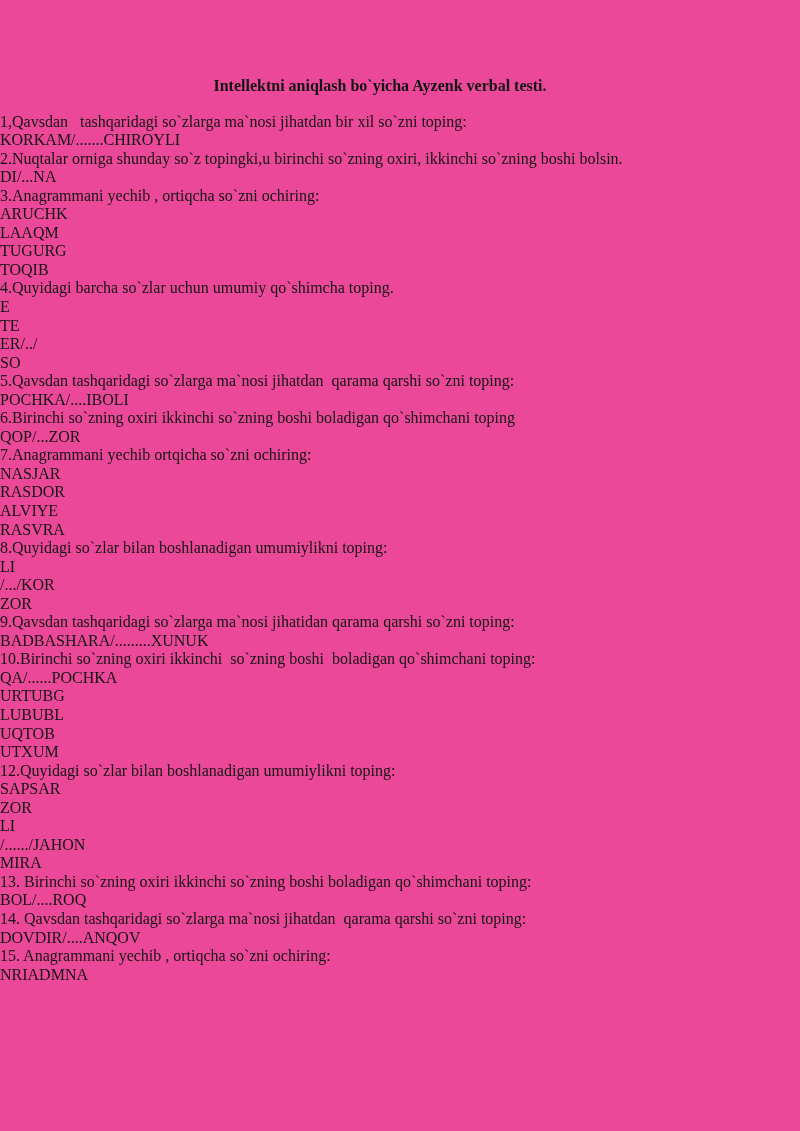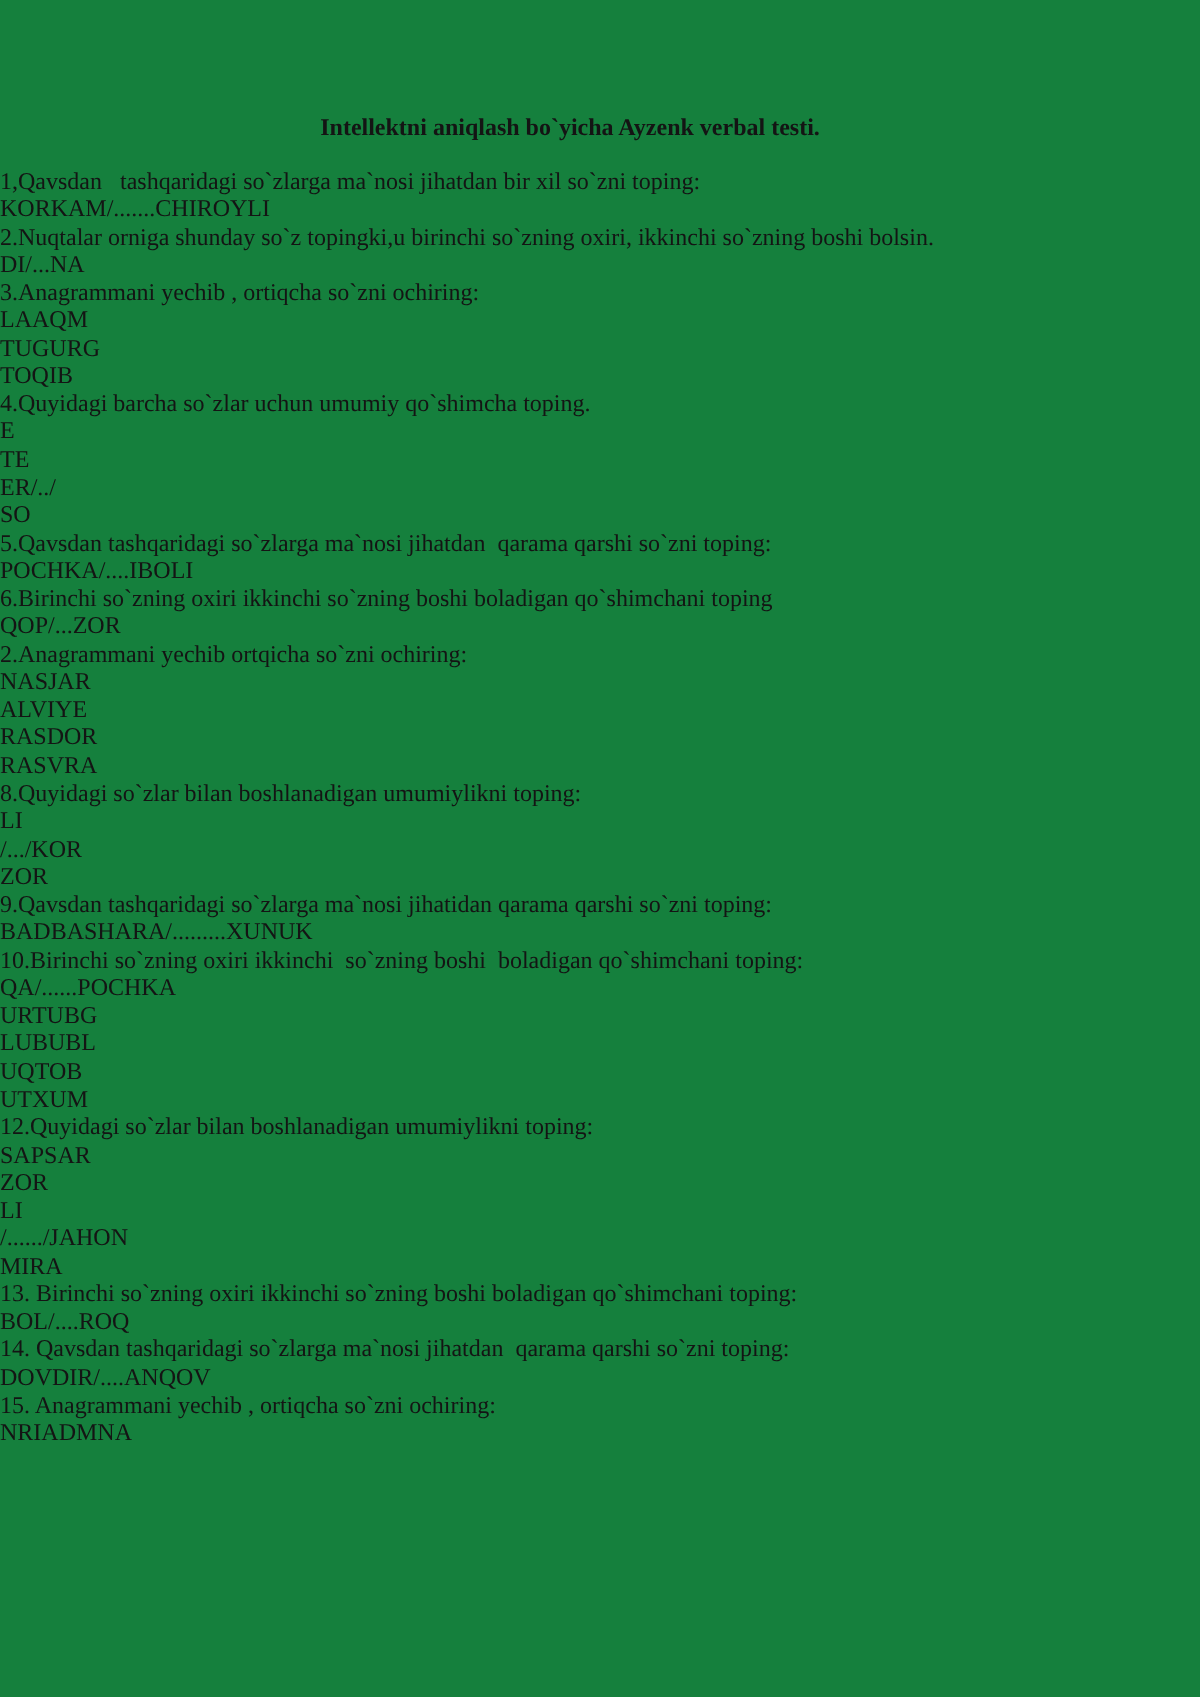--- a/index.html
+++ b/index.html
@@ -4,21 +4,21 @@
 <style>
   html, body {
     margin: 0;
     padding: 0;
     background: #ffffff;
   }
   .page {
     position: relative;
     width: 800px;
     height: 1131px;
-    background: #15803d;
+    background: #ec4899;
     overflow: hidden;
     font-family: "Liberation Serif", "DejaVu Serif", serif;
     color: #141414;
   }
   .title-wrap {
     padding-top: 77px;
     width: 760px;
     text-align: center;
   }
   .doc-title {
@@ -46,36 +46,37 @@
 <div class="page">
   <div class="title-wrap">
     <h1 class="doc-title">Intellektni aniqlash bo`yicha Ayzenk verbal testi.</h1>
   </div>
   <div class="doc-body">
       <div class="line">1,Qavsdan   tashqaridagi so`zlarga ma`nosi jihatdan bir xil so`zni toping:</div>
       <div class="line">KORKAM/.......CHIROYLI</div>
       <div class="line">2.Nuqtalar orniga shunday so`z topingki,u birinchi so`zning oxiri, ikkinchi so`zning boshi bolsin.</div>
       <div class="line">DI/...NA</div>
       <div class="line">3.Anagrammani yechib , ortiqcha so`zni ochiring:</div>
+      <div class="line">ARUCHK</div>
       <div class="line">LAAQM</div>
       <div class="line">TUGURG</div>
       <div class="line">TOQIB</div>
       <div class="line">4.Quyidagi barcha so`zlar uchun umumiy qo`shimcha toping.</div>
       <div class="line">E</div>
       <div class="line">TE</div>
       <div class="line">ER/../</div>
       <div class="line">SO</div>
       <div class="line">5.Qavsdan tashqaridagi so`zlarga ma`nosi jihatdan  qarama qarshi so`zni toping:</div>
       <div class="line">POCHKA/....IBOLI</div>
       <div class="line">6.Birinchi so`zning oxiri ikkinchi so`zning boshi boladigan qo`shimchani toping</div>
       <div class="line">QOP/...ZOR</div>
-      <div class="line">2.Anagrammani yechib ortqicha so`zni ochiring:</div>
+      <div class="line">7.Anagrammani yechib ortqicha so`zni ochiring:</div>
       <div class="line">NASJAR</div>
+      <div class="line">RASDOR</div>
       <div class="line">ALVIYE</div>
-      <div class="line">RASDOR</div>
       <div class="line">RASVRA</div>
       <div class="line">8.Quyidagi so`zlar bilan boshlanadigan umumiylikni toping:</div>
       <div class="line">LI</div>
       <div class="line">/.../KOR</div>
       <div class="line">ZOR</div>
       <div class="line">9.Qavsdan tashqaridagi so`zlarga ma`nosi jihatidan qarama qarshi so`zni toping:</div>
       <div class="line">BADBASHARA/.........XUNUK</div>
       <div class="line">10.Birinchi so`zning oxiri ikkinchi  so`zning boshi  boladigan qo`shimchani toping:</div>
       <div class="line">QA/......POCHKA</div>
       <div class="line">URTUBG</div>

